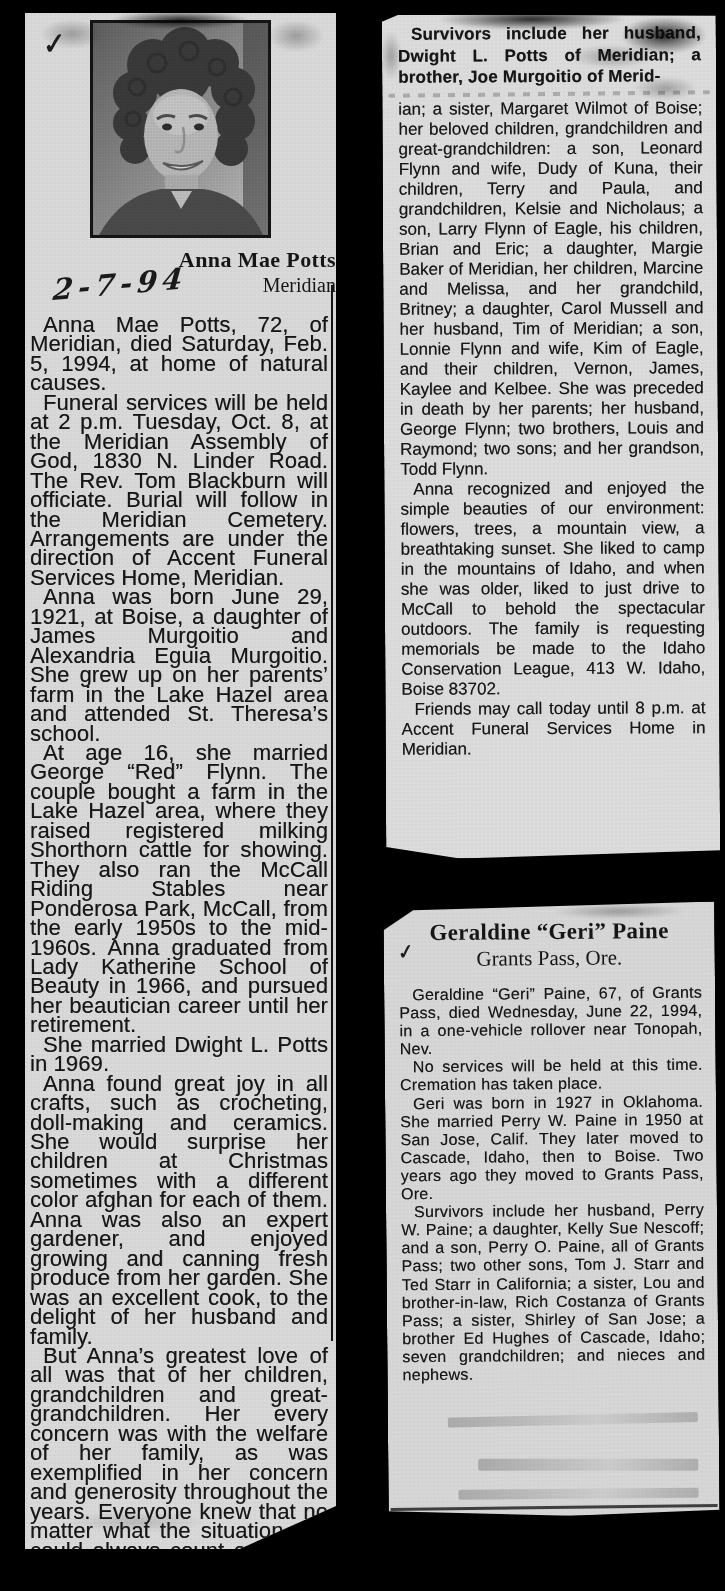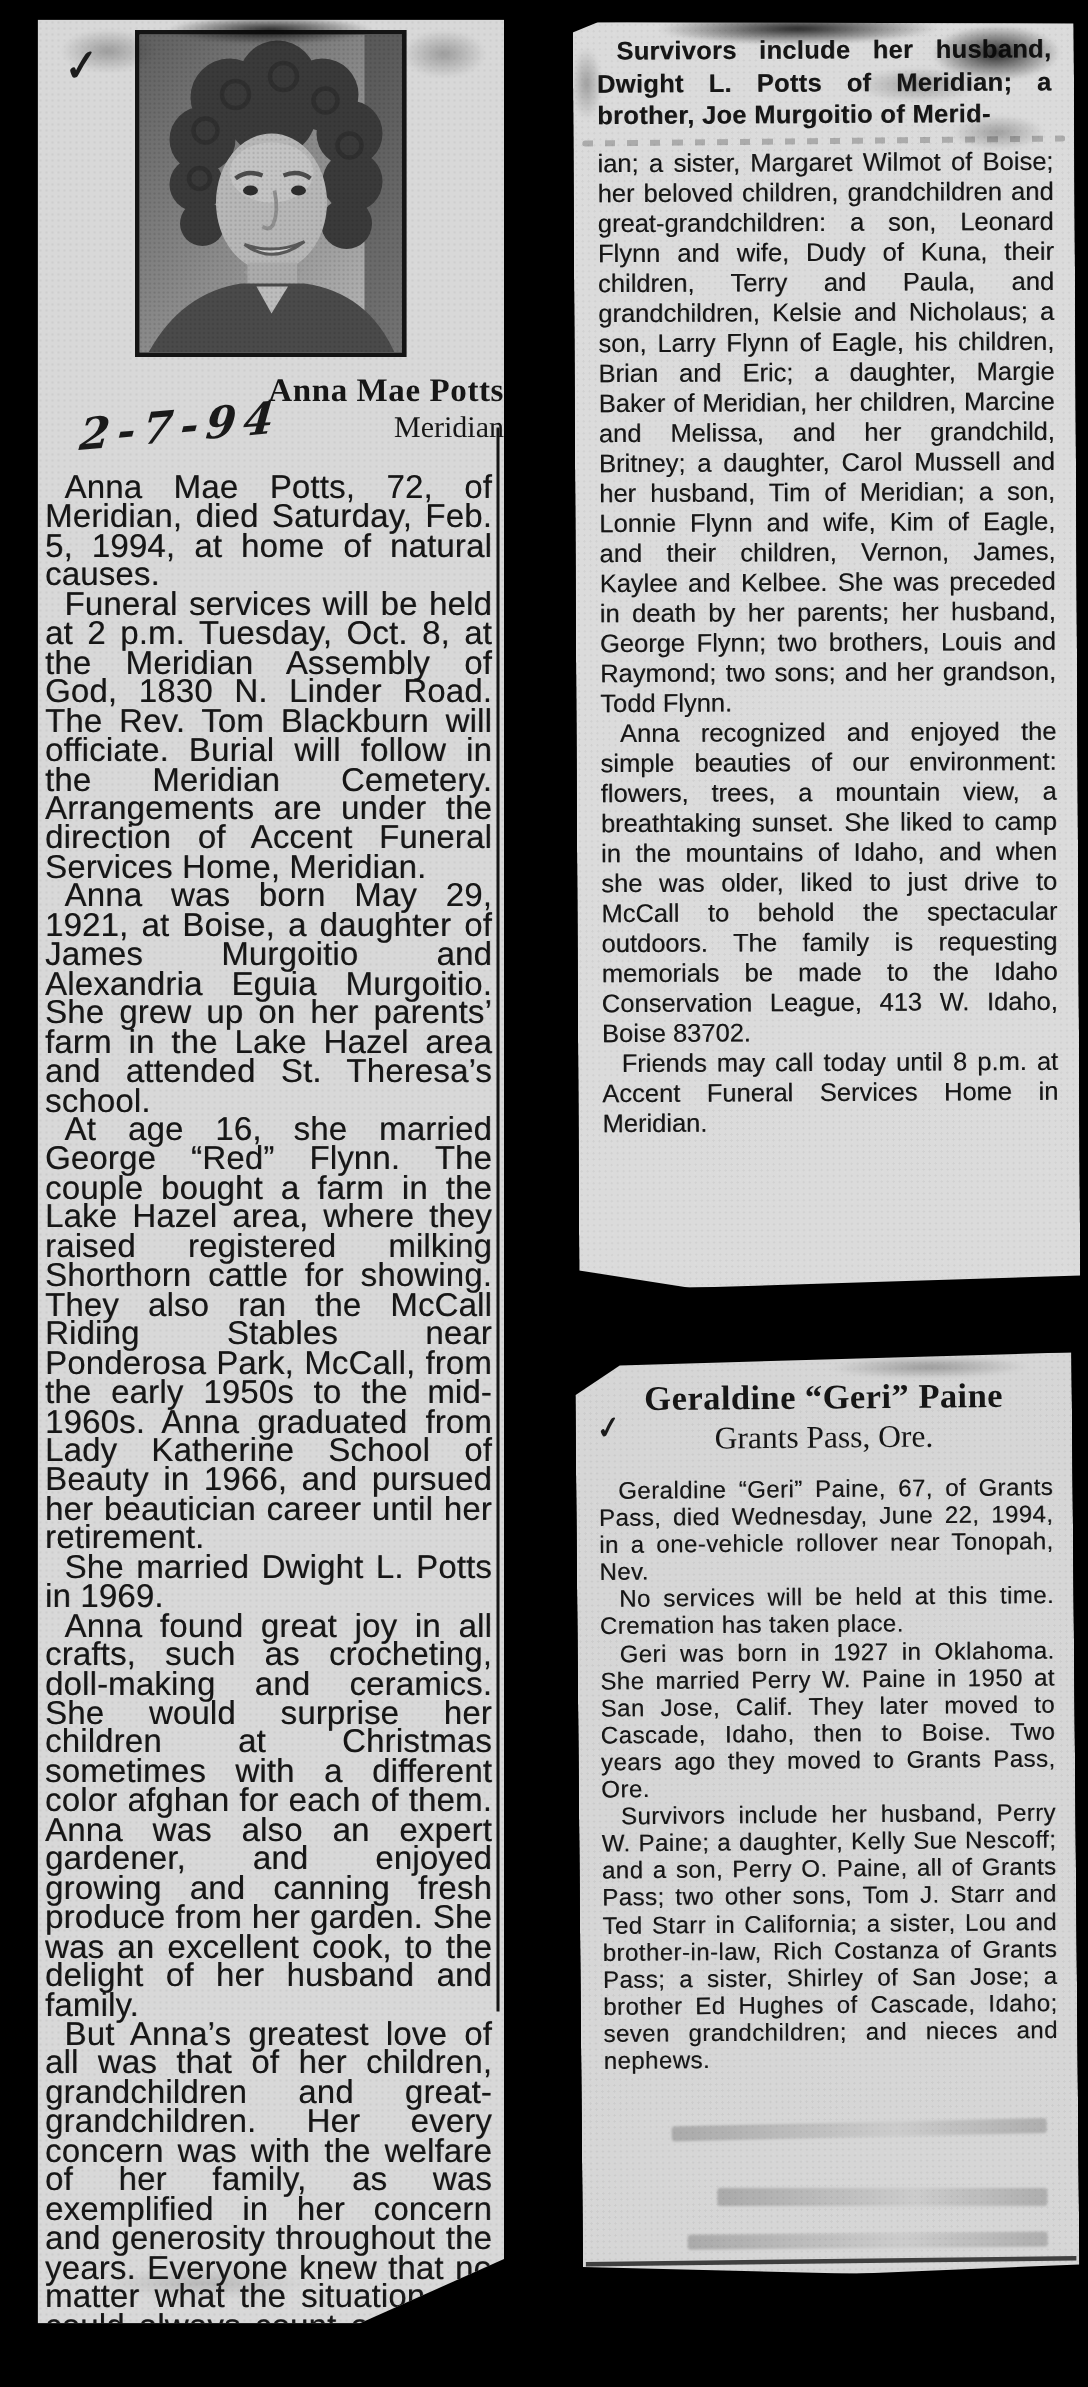--- a/index.html
+++ b/index.html
@@ -126,21 +126,21 @@
       </svg>
     </figure>
 
     <h1 class="serif name-left">Anna Mae Potts</h1>
     <h2 class="serif loc-left">Meridian</h2>
     <div class="hand">2-7-94</div>
 
     <div class="body news">
       <p>Anna Mae Potts, 72, of Meridian, died Saturday, Feb. 5, 1994, at home of natural causes.</p>
       <p>Funeral services will be held at 2 p.m. Tuesday, Oct. 8, at the Meridian Assembly of God, 1830 N. Linder Road. The Rev. Tom Blackburn will officiate. Burial will follow in the Meridian Cemetery. Arrangements are under the direction of Accent Funeral Services Home, Meridian.</p>
-      <p>Anna was born May 29, 1921, at Boise, a daughter of James Murgoitio and Alexandria Eguia Murgoitio. She grew up on her parents’ farm in the Lake Hazel area and attended St. Theresa’s school.</p>
+      <p>Anna was born June 29, 1921, at Boise, a daughter of James Murgoitio and Alexandria Eguia Murgoitio. She grew up on her parents’ farm in the Lake Hazel area and attended St. Theresa’s school.</p>
       <p>At age 16, she married George “Red” Flynn. The couple bought a farm in the Lake Hazel area, where they raised registered milking Shorthorn cattle for showing. They also ran the McCall Riding Stables near Ponderosa Park, McCall, from the early 1950s to the mid-1960s. Anna graduated from Lady Katherine School of Beauty in 1966, and pursued her beautician career until her retirement.</p>
       <p>She married Dwight L. Potts in 1969.</p>
       <p>Anna found great joy in all crafts, such as crocheting, doll-making and ceramics. She would surprise her children at Christmas sometimes with a different color afghan for each of them. Anna was also an expert gardener, and enjoyed growing and canning fresh produce from her garden. She was an excellent cook, to the delight of her husband and family.</p>
       <p>But Anna’s greatest love of all was that of her children, grandchildren and great-grandchildren. Her every concern was with the welfare of her family, as was exemplified in her concern and generosity throughout the years. Everyone knew that no matter what the situation, we could always count on her to be there. She will always be remembered as a genuinely caring, unselfish and loving woman who saw the good in everyone. She was our best friend.</p>
     </div>
 
     <div class="col-rule"></div>
     <div class="sm faint" style="left:10px;bottom:12px;width:200px;height:30px"></div>
   </article>
 

